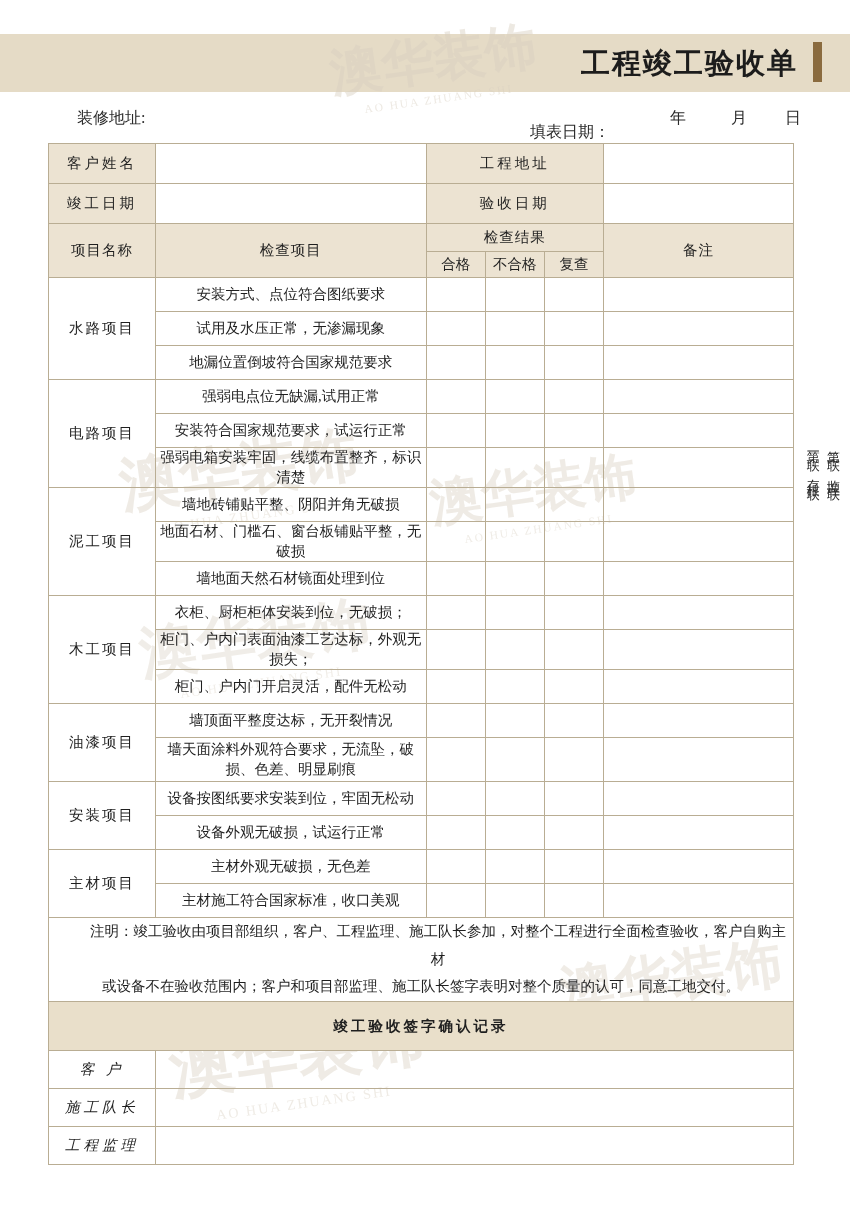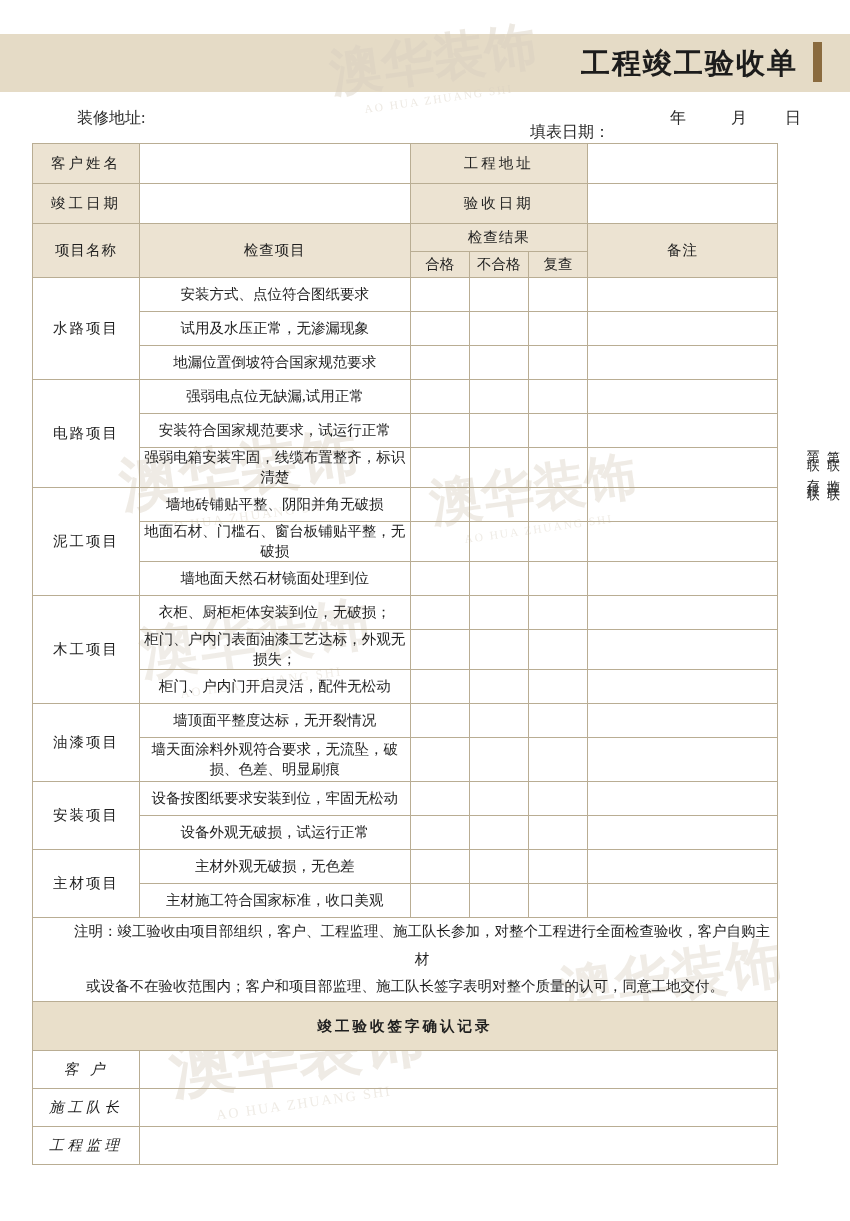--- a/index.html
+++ b/index.html
@@ -88,21 +88,21 @@
   }
   .top-row .addr { position: absolute; left: 0; top: 0; margin-left: 32px; }
   .top-row .dt   { position: absolute; left: 485px; top: 14px; }
   .top-row .y    { position: absolute; left: 625px; top: 0; }
   .top-row .m    { position: absolute; left: 686px; top: 0; }
   .top-row .d    { position: absolute; left: 740px; top: 0; }
 
   
   table.main {
     position: absolute;
-    left: 32px; top: 143px;
+    left: 48px; top: 143px;
     width: 746px;
     border-collapse: collapse;
     table-layout: fixed;
     z-index: 4;
     background: transparent;
     border-radius: 27px;
   }
   table.main td {
     border: 1px solid #b9ad93;
     font-family: "Liberation Serif", serif;

